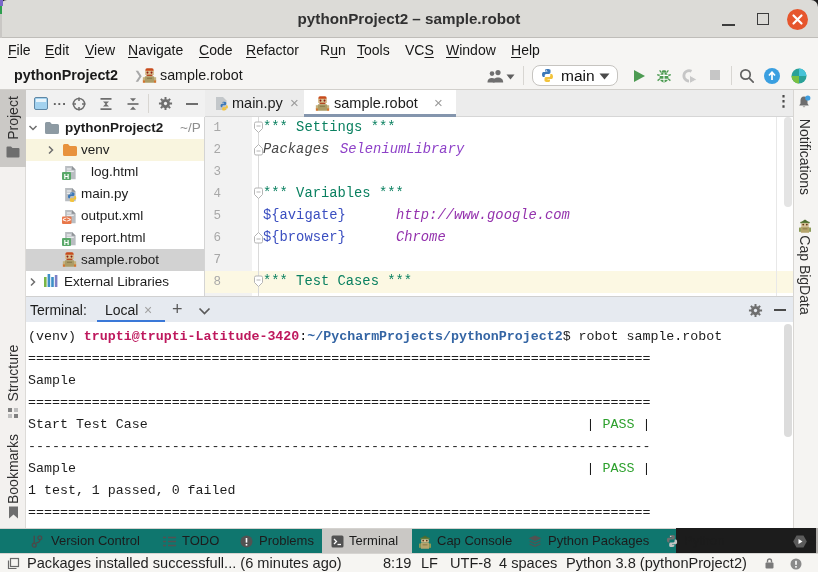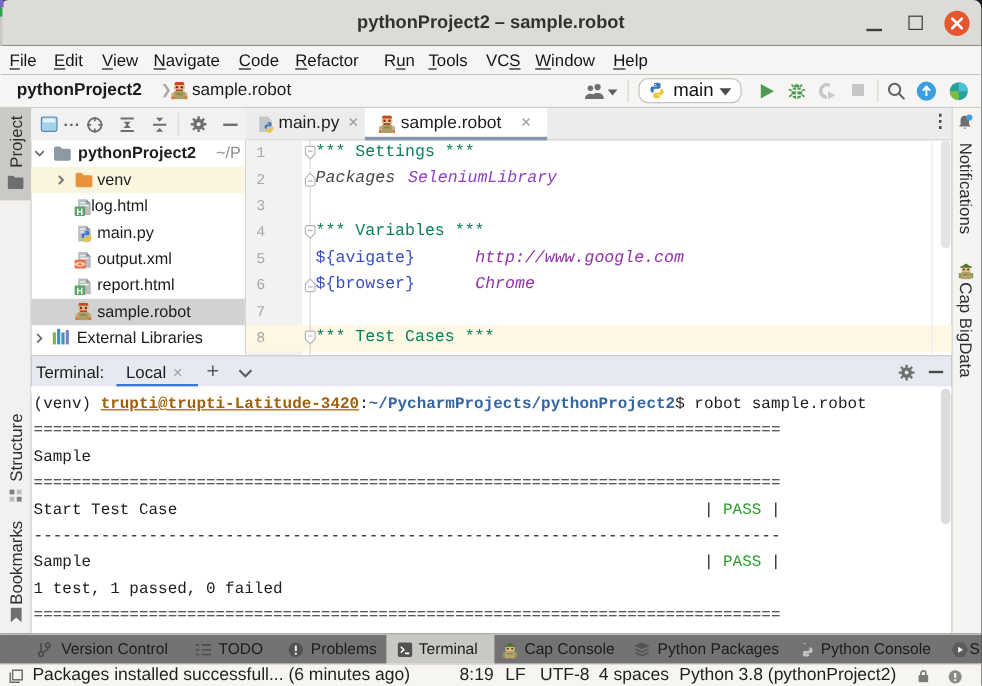--- a/index.html
+++ b/index.html
@@ -31,37 +31,37 @@
   #projpanel { left:26px; top:90px; width:179px; height:206px; background:#ffffff; border-right:1px solid #d4d4d4; }
   #projhead { left:26px; top:90px; width:179px; height:27px; background:#f1f1f1; }
 
   #editor { left:205px; top:90px; width:588px; height:206px; background:#ffffff; }
   #tabbar { left:205px; top:90px; width:588px; height:27px; background:#ececec; border-bottom:1px solid #d6d6d6; }
 
   #termhead { left:26px; top:296px; width:767px; height:32px; background:#e6eaf0; border-top:1px solid #d0d0d0; }
   #termbody { left:26px; top:322px; width:767px; height:206px; background:#ffffff; }
 
   
-  #toolwinbar { left:0; top:528px; width:818px; height:25px; background:#737373; border-top:1px solid #d5d3d0; }
+  #toolwinbar { left:0; top:528px; width:676px; height:25px; background:#0f766e; border-top:1px solid #d5d3d0; }
   #statusbar { left:0; top:553px; width:818px; height:19px; background:#f6f5f2; border-top:1px solid #d6d4d1; }
   .twb-item { position:absolute; top:0; height:24px; line-height:24px; font-size:13px; color:#1c1c1c; }
   .sb-item { position:absolute; top:0; height:18px; line-height:18px; font-size:14.6px; color:#1f1f1f; }
 
   .tree-t { position:absolute; height:22px; line-height:22px; font-size:13.5px; color:#1c1c1c; white-space:nowrap; }
   .gut { position:absolute; left:205px; width:16px; height:22px; line-height:22px; text-align:right;
     font-family:"Liberation Mono", monospace; font-size:12.5px; color:#a8a8a8; }
   .fold { position:absolute; left:253px; width:11px; height:13px; }
   .code { position:absolute; height:22px; line-height:22px; font-family:"Liberation Mono", monospace;
     font-size:13.8px; white-space:pre; letter-spacing:0; }
   .grn { color:#0a8060; }
   .blu { color:#3a4ec0; }
   .ital { font-style:italic; }
   #termbody { padding:4px 0 0 2px; font-size:13.3px; color:#1c1c1c; }
   .tl { height:22px; line-height:22px; white-space:pre; }
-  .tg { color:#a16207; font-weight:bold;text-decoration:underline; }
+  .tg { color:#be185d; font-weight:bold; }
   .tb { color:#3465a4; font-weight:bold; }
   .tp { color:#2ca02c; }
 </style>
 </head>
 <body>
   <svg width="0" height="0" style="position:absolute">
     <defs>
       <g id="robot">
         <rect x="3.2" y="0.3" width="7.6" height="3.2" rx="1.4" fill="#c84b1c"></rect>
         <rect x="2.8" y="2.6" width="8.4" height="4.0" rx="0.8" fill="#d8c193"></rect>
@@ -279,21 +279,21 @@
     </svg>
     <span class="tree-t" style="left:81px; top:139px;">venv</span>
 
     <svg class="abs" style="left:62px; top:165px;" width="15" height="15" viewBox="0 0 15 15">
       <g transform="scale(1.05)">
         <use href="#pagefile"></use>
       </g>
       <rect x="0" y="7" width="9" height="8" rx="1" fill="#59a869"></rect>
       <text x="4.5" y="13.8" font-family="Liberation Sans" font-size="7.5" font-weight="bold" fill="#fff" text-anchor="middle">H</text>
     </svg>
-    <span class="tree-t" style="left:76px; top:161px;">log.html</span>
+    <span class="tree-t" style="left:91px; top:161px;">log.html</span>
 
     <svg class="abs" style="left:62px; top:187px;" width="15" height="15" viewBox="0 0 15 15">
       <g transform="scale(1.05)">
         <use href="#pagefile"></use>
       </g>
       <g transform="translate(4.5,4.5) scale(0.75)">
         <use href="#pylogo"></use>
       </g>
     </svg>
     <span class="tree-t" style="left:81px; top:183px;">main.py</span>

